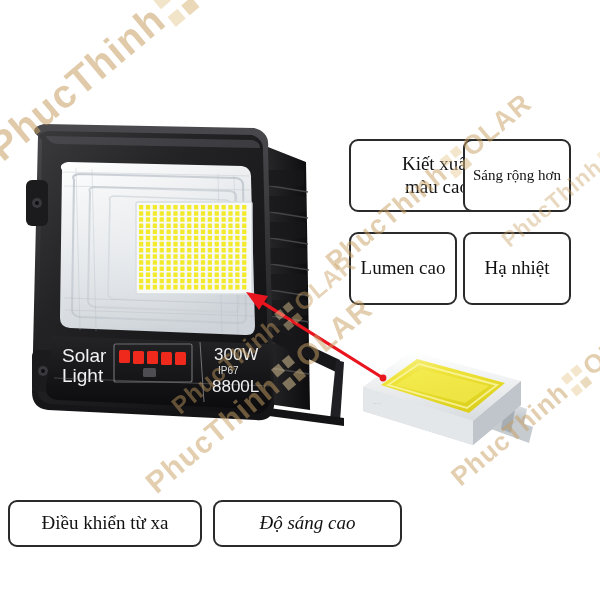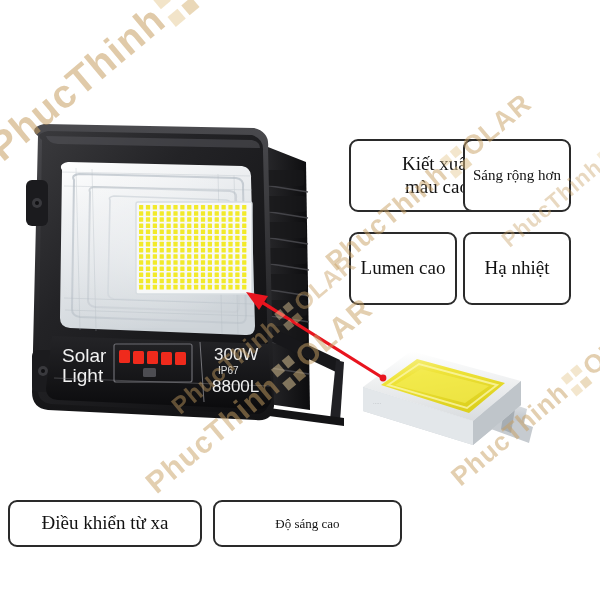--- a/index.html
+++ b/index.html
@@ -53,21 +53,21 @@
     color:#111;
     line-height:1.18;
     z-index:20;
   }
   .fbox span{display:block;padding:0 6px;}
   #box-color   {left:349px;top:139px;width:104px;height:69px;font-size:19px;padding-left:34px;}
   #box-wide    {left:463px;top:139px;width:104px;height:69px;font-size:15px;}
   #box-lumen   {left:349px;top:232px;width:104px;height:69px;font-size:19px;}
   #box-heat    {left:463px;top:232px;width:104px;height:69px;font-size:19px;}
   #box-remote  {left:8px;top:500px;width:190px;height:43px;font-size:19px;}
-  #box-bright  {left:213px;top:500px;width:185px;height:43px;font-size:13px;}
+  #box-bright  {left:213px;top:500px;width:185px;height:43px;font-size:19px;font-style:italic;}
   #box-alu     {left:410px;top:500px;width:182px;height:43px;font-size:19px;}
 
   
   #ledchip{position:absolute;left:355px;top:333px;width:190px;height:125px;z-index:15;}
 
   
   #arrow-svg{position:absolute;left:0;top:0;width:600px;height:600px;z-index:30;pointer-events:none;}
 </style>
 </head>
 <body>

